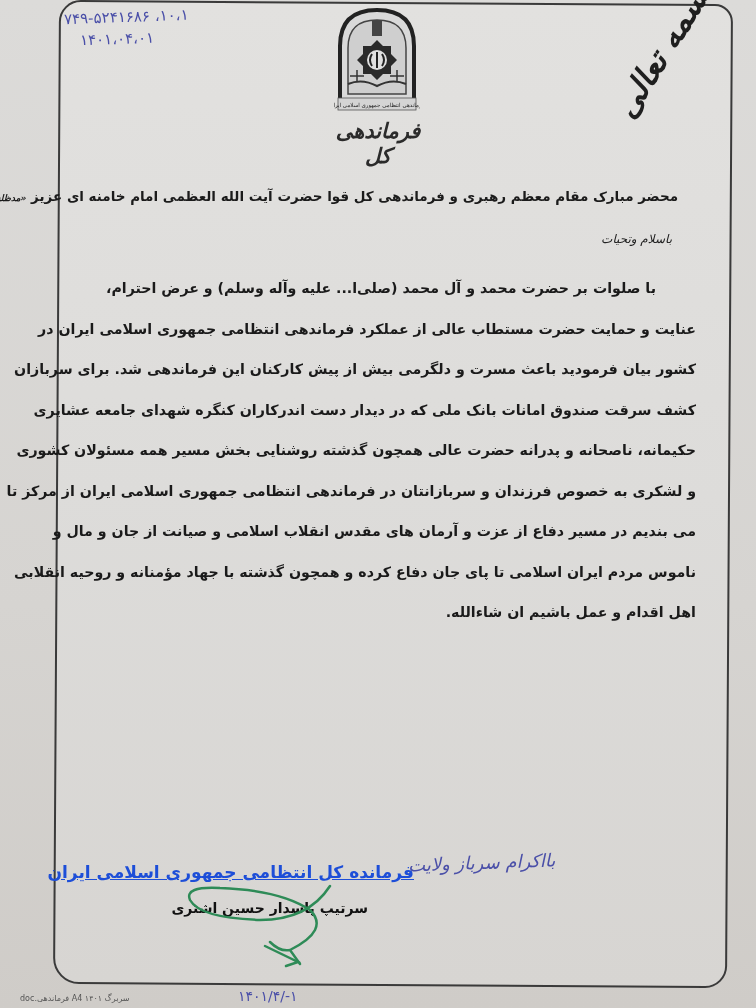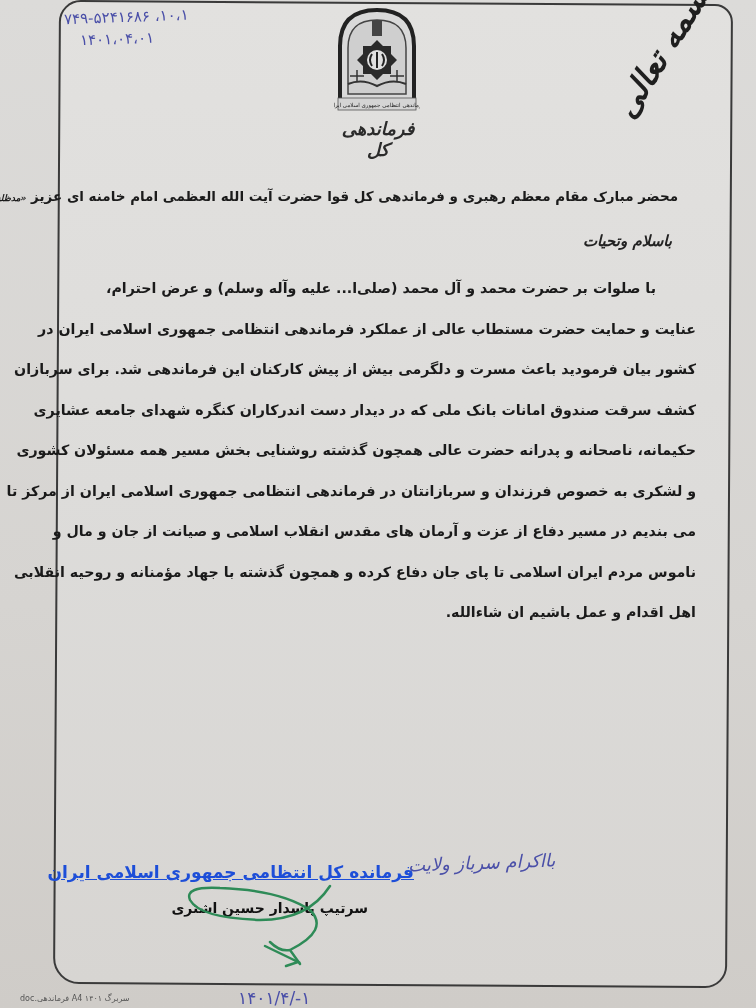--- a/index.html
+++ b/index.html
@@ -29,40 +29,40 @@
     position: absolute; left: 80px; top: 30px;
     color: #4a4fa8; font-size: 15px; letter-spacing: 1px;
     transform: rotate(-2deg);
     direction: rtl;
   }
   .emblem {
     position: absolute; left: 334px; top: 6px; width: 86px; height: 106px;
   }
   .emblem-caption {
     position: absolute; left: 330px; top: 118px; width: 96px;
-    text-align: center; font-size: 18px; font-weight: bold;
+    text-align: center; font-size: 21px; font-weight: bold;
     font-family: "DejaVu Serif", serif; color: #2b2b2b; direction: rtl;
     font-style: italic;
   }
   .basmala {
     position: absolute; left: 586px; top: 30px;
     font-size: 32px; font-weight: bold; color: #1f1f1f;
     font-family: "DejaVu Serif", serif; font-style: italic;
     transform: rotate(-58deg); transform-origin: 50% 50%;
     direction: rtl; white-space: nowrap;
   }
   .salutation {
     position: absolute; right: 78px; top: 188px;
     font-size: 13.5px; font-weight: bold; color: #1b1b1b;
     direction: rtl; white-space: nowrap;
   }
   .salutation .honorific { font-size: 9px; font-style: italic; font-weight: bold; }
   .greeting-line {
     position: absolute; right: 84px; top: 232px;
-    font-size: 15px; font-style: italic; font-weight: bold; color: #222;
+    font-size: 12px; font-style: italic; font-weight: normal; color: #222;
     font-family: "DejaVu Serif", serif; direction: rtl;
   }
   .body-text {
     position: absolute; left: 66px; right: 60px; top: 268px;
     direction: rtl; color: #1a1a1a;
     font-size: 14.2px; font-weight: bold;
     font-family: "DejaVu Sans", sans-serif;
   }
   .body-text .line {
     height: 40.5px; line-height: 40.5px; white-space: nowrap;
@@ -84,21 +84,21 @@
     font-family: "DejaVu Serif", serif; font-style: italic; white-space: nowrap;
     transform: rotate(-2deg);
   }
   .green-sig { position: absolute; left: 180px; top: 880px; width: 160px; height: 90px; }
   .footer-file {
     position: absolute; left: 20px; top: 994px;
     font-size: 8px; color: #555; direction: rtl; white-space: nowrap; text-align: center;
   }
   .footer-date {
     position: absolute; left: 238px; top: 988px;
-    font-size: 17px; color: #4a4fa8; letter-spacing: 2px; direction: ltr; white-space: nowrap;
+    font-size: 14px; color: #4a4fa8; letter-spacing: 2px; direction: ltr; white-space: nowrap;
   }
 </style>
 </head>
 <body>
 
 <div class="page-border"></div>
 
 <div class="ref-number">۱۰،۱، ۷۴۹-۵۲۴۱۶۸۶</div>
 <div class="ref-date">۱۴۰۱،۰۴،۰۱</div>
 

